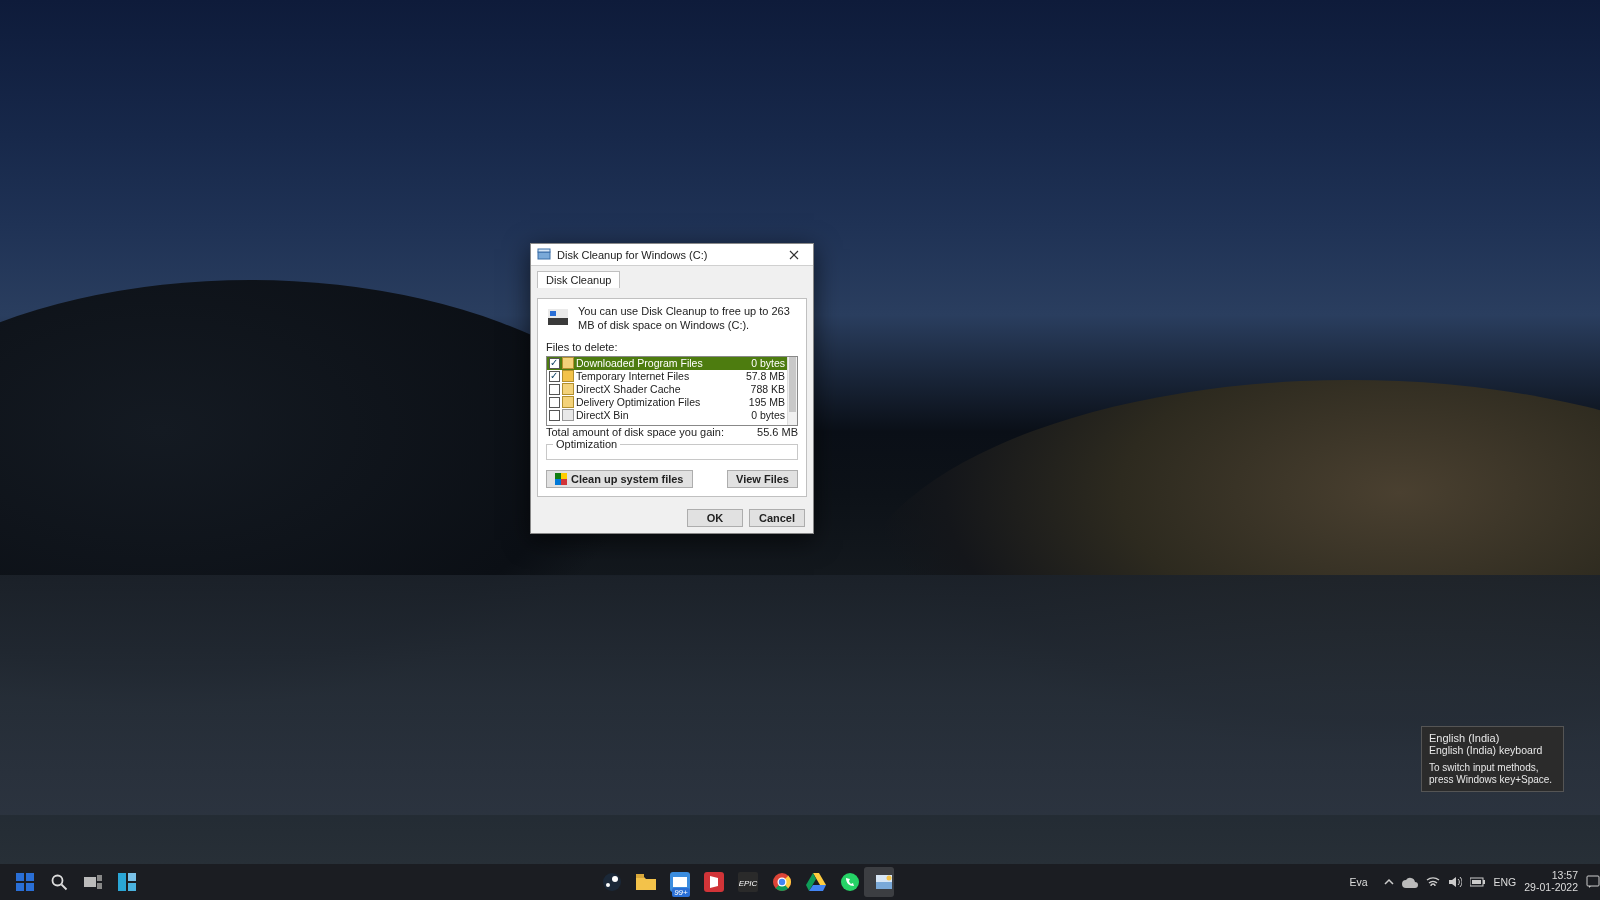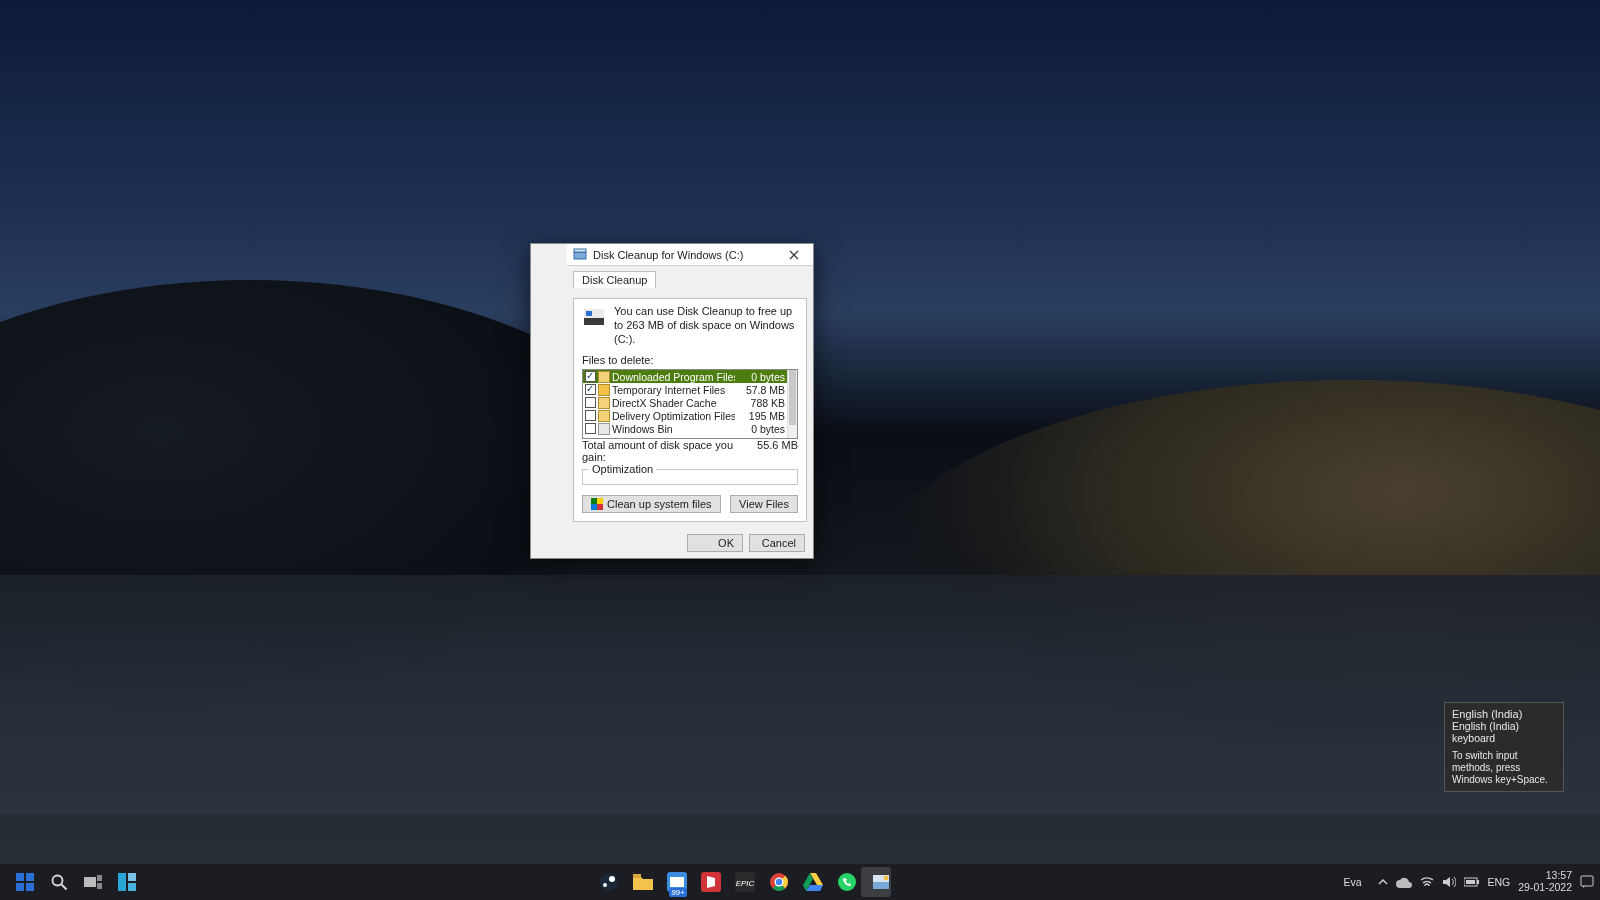--- a/index.html
+++ b/index.html
@@ -25,21 +25,21 @@
 .water {
   position:absolute; left:0; right:0; bottom:85px; height:240px;
   background: linear-gradient(to bottom, #1c222a 0%, #262e38 50%, #2c3440 100%);
   opacity:0.9;
 }
 
 
 .dialog {
   position:absolute; left:530px; top:243px; width:284px;
   background:#f0f0f0; border:1px solid #888; box-shadow:0 6px 24px rgba(0,0,0,0.6);
-  font-size:11px; color:#222;padding-left:36px;
+  font-size:11px; color:#222;
 }
 .titlebar {
   height:22px; background:#fff; display:flex; align-items:center;
   border-bottom:1px solid #d0d0d0; padding:0 4px 0 6px;
 }
 .titlebar .tb-icon { width:14px; height:14px; margin-right:6px; display:flex; align-items:center;}
 .titlebar .tb-title { flex:1; font-size:11px; }
 .titlebar .tb-close { width:30px; height:20px; display:flex; align-items:center; justify-content:center; cursor:default;}
 
 .tabstrip { height:32px; background:#f0f0f0; padding:4px 6px 0 6px; }
@@ -66,45 +66,45 @@
 .rname { flex:1; white-space:nowrap; overflow:hidden; }
 .rsize { width:48px; text-align:right; }
 
 .total-line { display:flex; font-size:11px; }
 .total-line .tl-label{ flex:1; }
 .group { border:1px solid #c8c8c8; margin-top:6px; padding:6px 8px 8px 8px; position:relative;}
 .group .legend { position:absolute; top:-7px; left:6px; background:#fff; padding:0 3px; font-size:11px;}
 .desc-text { font-size:11px; line-height:1.25; }
 
 .btnrow { display:flex; justify-content:space-between; margin-top:10px;}
-.btn { font-size:11px; border:1px solid #adadad; background:#e1e1e1; padding:2px 8px; min-width:64px; text-align:right; cursor:default;}
+.btn { font-size:11px; border:1px solid #adadad; background:#e1e1e1; padding:2px 8px; min-width:64px; text-align:center; cursor:default;font-weight:bold;}
 .shield { display:inline-block; width:12px; height:12px; vertical-align:-2px; margin-right:4px;
   background: conic-gradient(#ffcc00 0 25%, #d13438 0 50%, #0078d7 0 75%, #107c10 0);} 
 
 .footer { padding:6px 8px; display:flex; justify-content:flex-end; gap:6px;}
 .footer .btn{ min-width:56px;}
 
 
 .tooltip {
-  position:absolute; right:36px; bottom:108px; width:120px;
+  position:absolute; right:36px; bottom:108px; width:143px;
   background:#2b2b2b; color:#e8e8e8; font-size:10.5px; padding:5px 7px;
   border:1px solid #555;
 }
 .tooltip .tt-title{ font-size:11px; }
 .tooltip .tt-sub  { font-size:10.5px; margin-bottom:6px;}
 .tooltip .tt-hint { font-size:10px; line-height:1.2;}
 
 
 .taskbar {
   position:absolute; left:0; right:0; bottom:0; height:36px;
   background:#1b1d22; display:flex; align-items:center; color:#ddd;
 }
 .tb-left { display:flex; align-items:center; gap:4px; padding-left:4px;}
 .tb-center{ flex:1; display:flex; justify-content:center; gap:4px;}
-.tb-right { display:flex; align-items:center; gap:8px; padding-right:6px; font-size:10.5px;}
+.tb-right { display:flex; align-items:center; gap:8px; font-size:10.5px;}
 .tbicon { width:30px; height:30px; display:flex; align-items:center; justify-content:flex-end; border-radius:3px;font-style:italic;}
 .tbicon.active{ background:rgba(255,255,255,0.15);}
 .clock { text-align:right; line-height:1.1;}
 .badge { position:relative; }
 .badge::after{ content:attr(data-badge); position:absolute; bottom:0; right:0; font-size:8px; background:#2a6fd6; color:#fff; padding:0 2px; border-radius:2px;}
 
 svg{display:block;}
 </style>
 </head>
 <body>
@@ -172,21 +172,21 @@
             </div>
             <div class="row">
               <span class="cb"></span>
               <span class="ricon "></span>
               <span class="rname">Delivery Optimization Files</span>
               <span class="rsize">195 MB</span>
             </div>
             <div class="row">
               <span class="cb"></span>
               <span class="ricon bin"></span>
-              <span class="rname">Windows Bin</span>
+              <span class="rname">DirectX Bin</span>
               <span class="rsize">0 bytes</span>
             </div>
           </div>
         <div class="scrollbar">
             <div class="scroll-thumb"></div>
           </div>
       </div>
 
       <div class="total-line">
         <span class="tl-label">Total amount of disk space you gain:</span>

